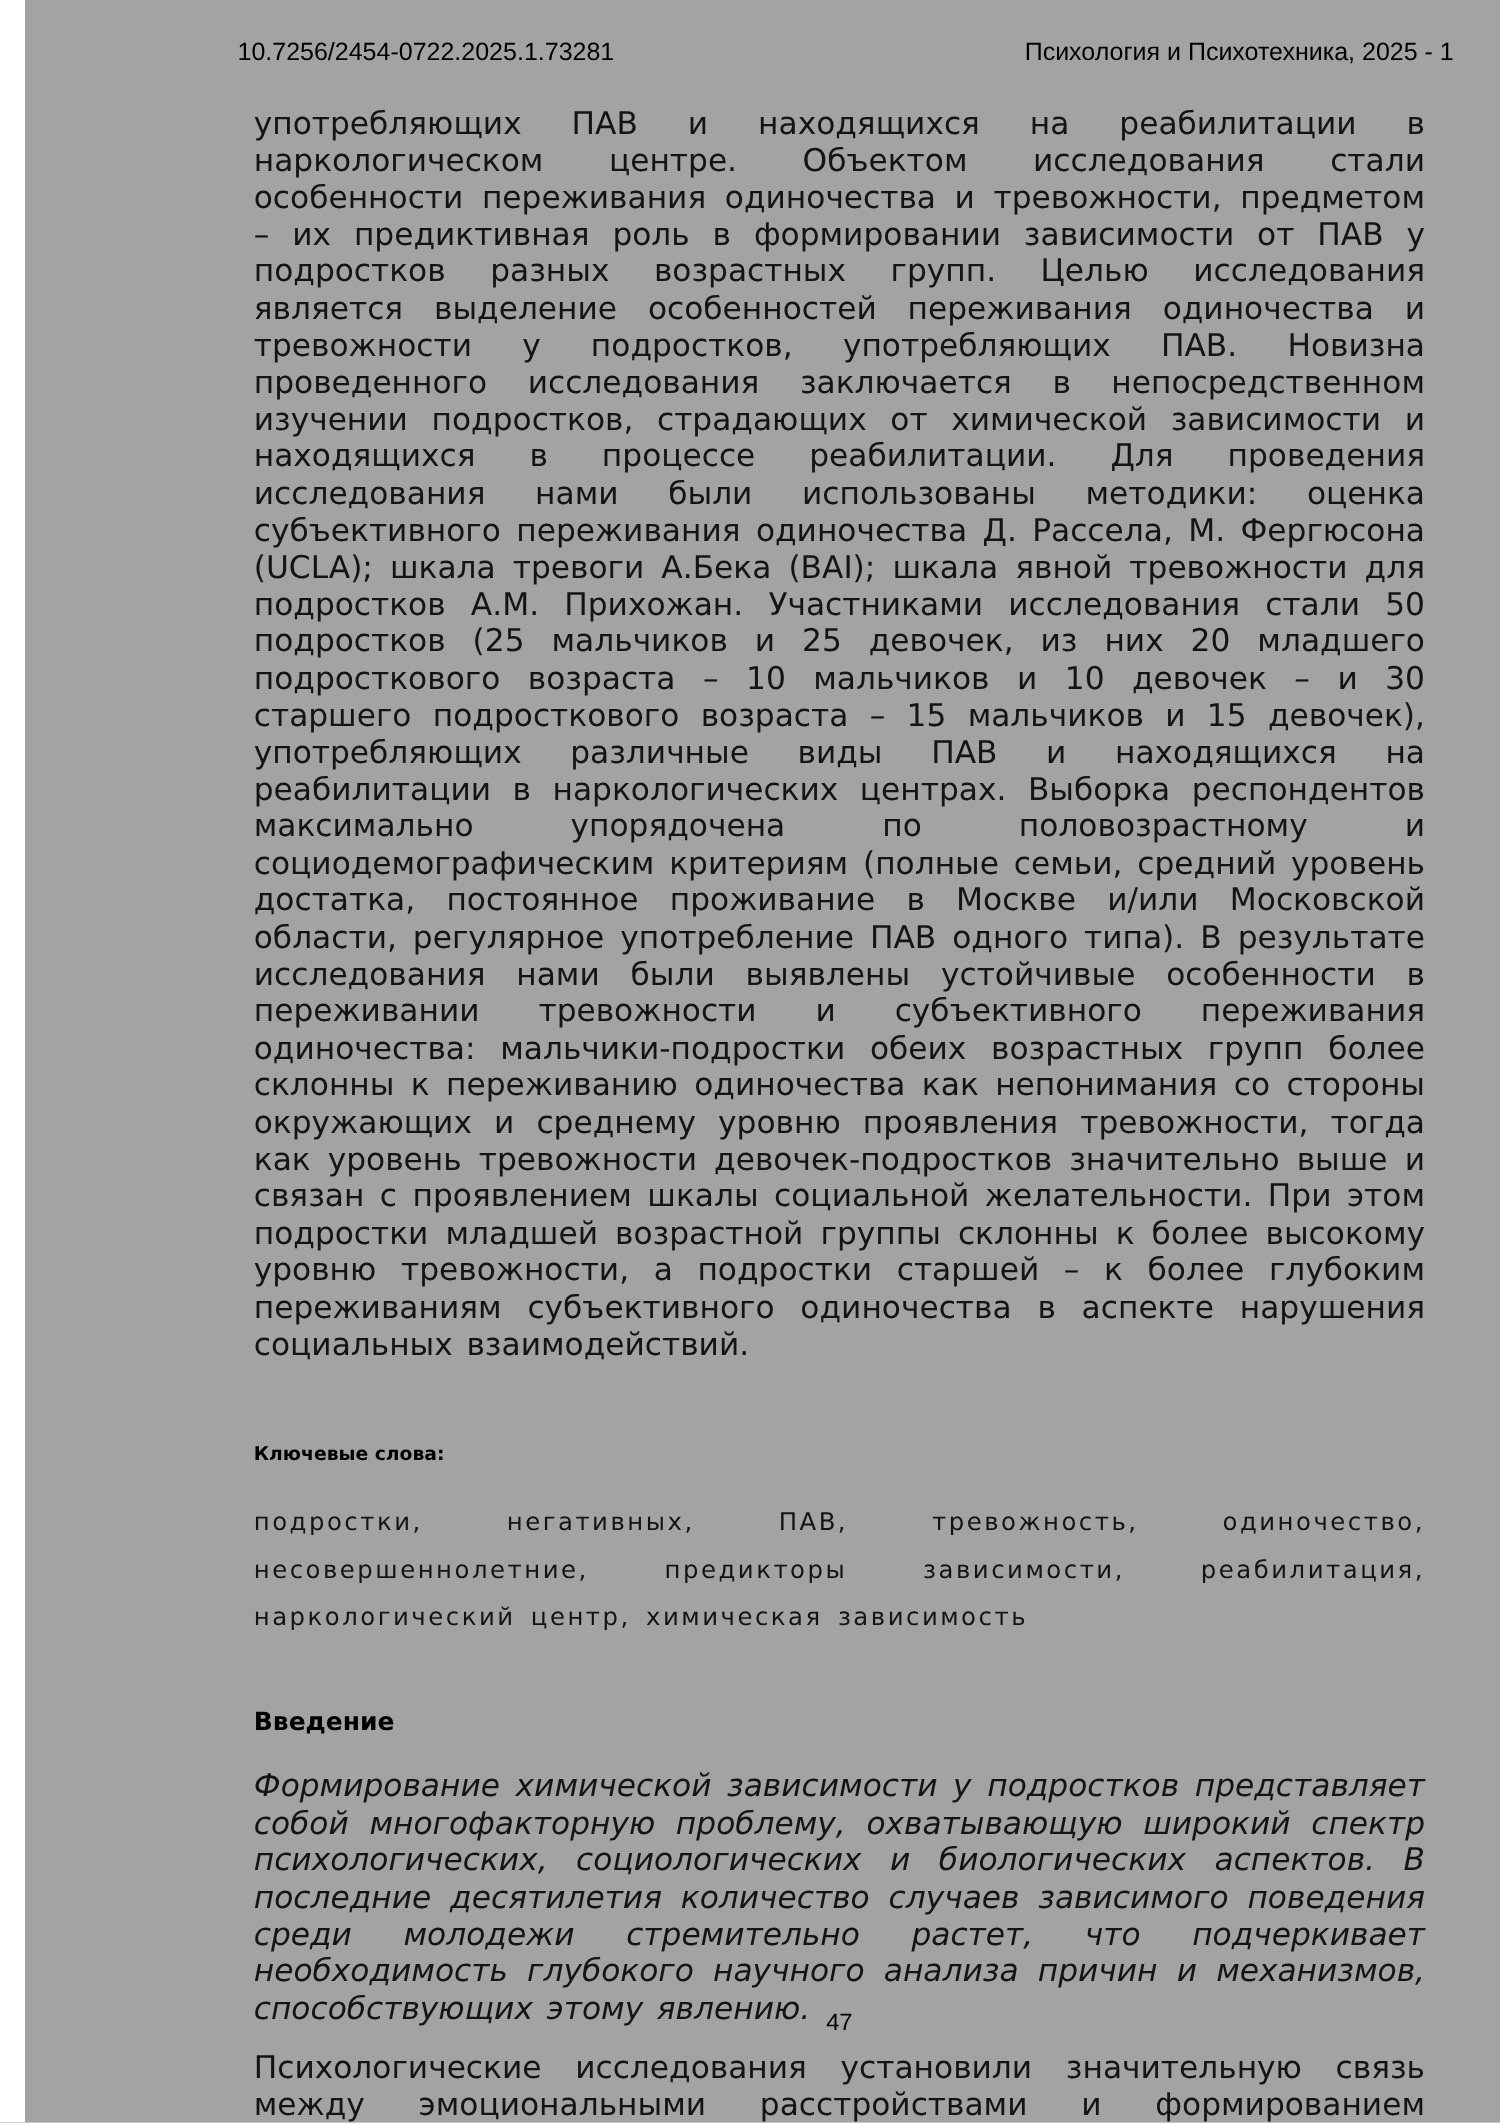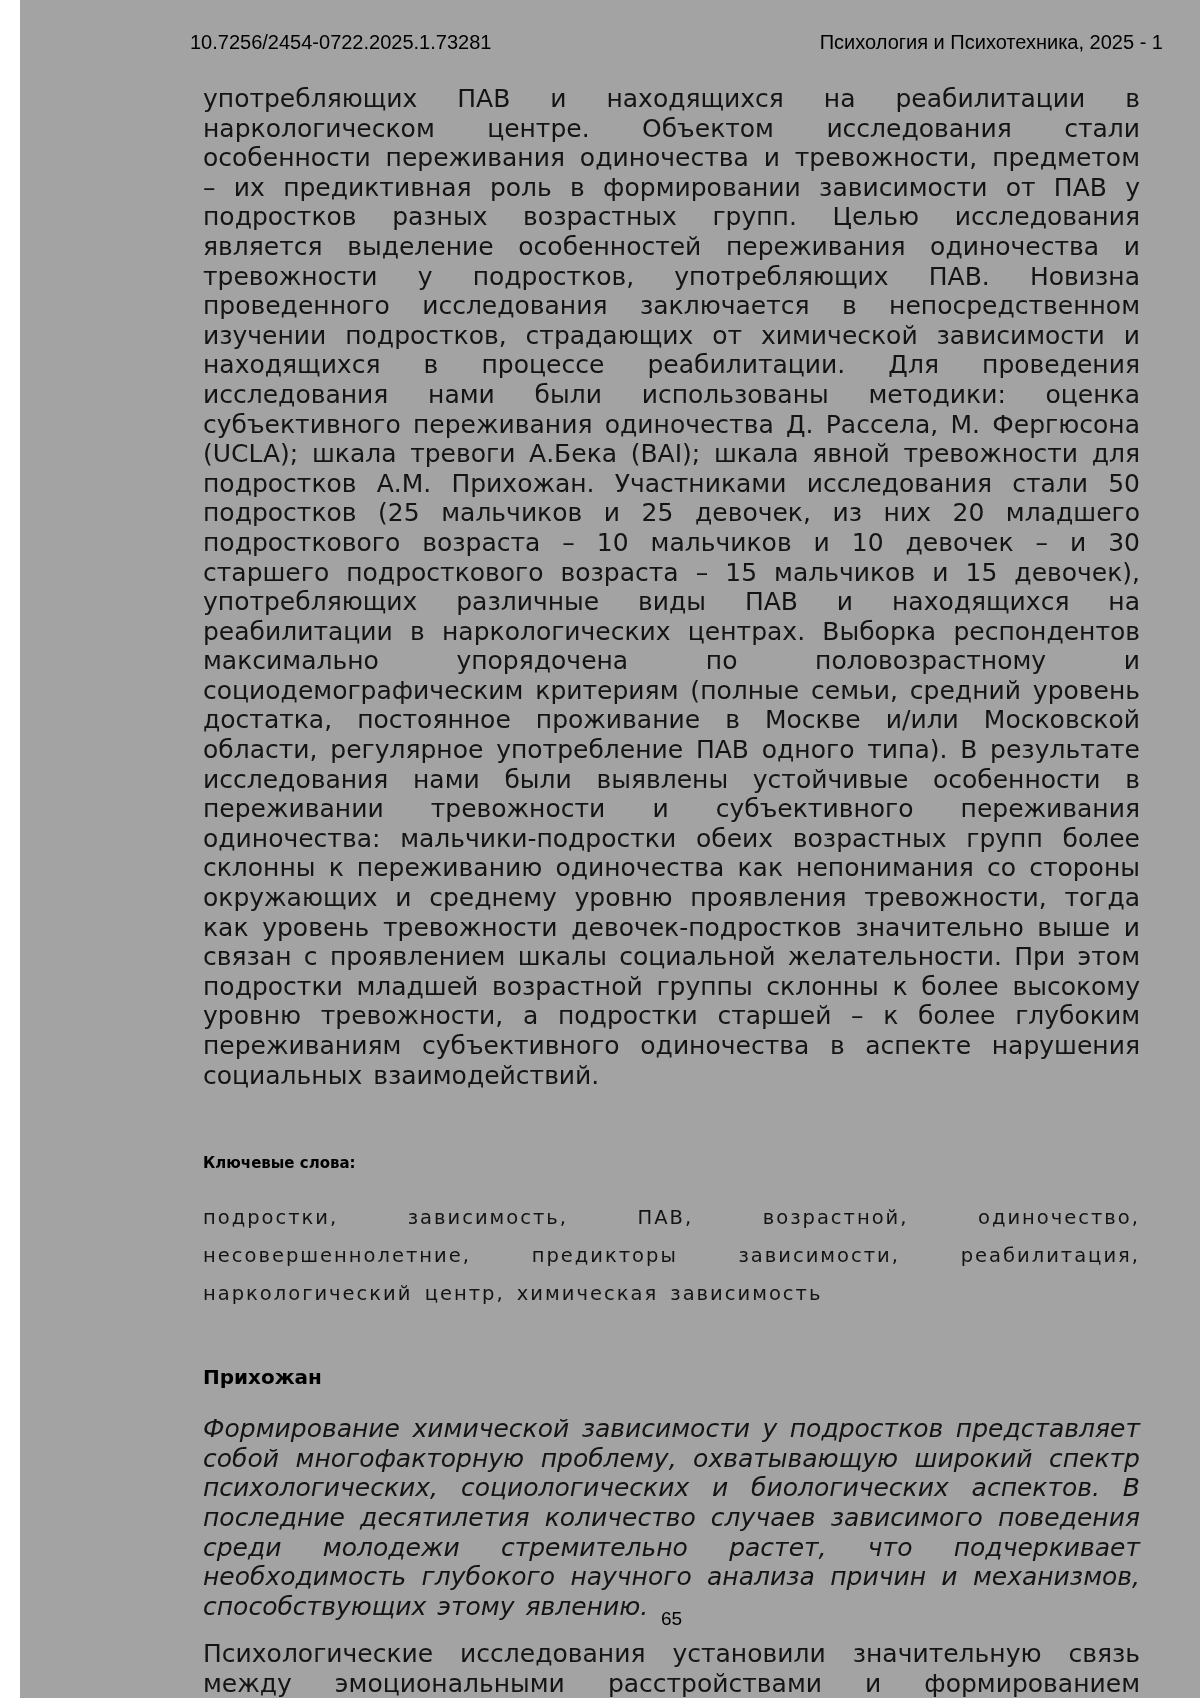--- a/index.html
+++ b/index.html
@@ -94,25 +94,25 @@
     <span>10.7256/2454-0722.2025.1.73281</span>
     <span>Психология и Психотехника, 2025 - 1</span>
   </div>
 
   <div class="content">
 
     <p class="para">употребляющих ПАВ и находящихся на реабилитации в наркологическом центре. Объектом исследования стали особенности переживания одиночества и тревожности, предметом – их предиктивная роль в формировании зависимости от ПАВ у подростков разных возрастных групп. Целью исследования является выделение особенностей переживания одиночества и тревожности у подростков, употребляющих ПАВ. Новизна проведенного исследования заключается в непосредственном изучении подростков, страдающих от химической зависимости и находящихся в процессе реабилитации. Для проведения исследования нами были использованы методики: оценка субъективного переживания одиночества Д. Рассела, М. Фергюсона (UCLA); шкала тревоги А.Бека (BAI); шкала явной тревожности для подростков А.М. Прихожан. Участниками исследования стали 50 подростков (25 мальчиков и 25 девочек, из них 20 младшего подросткового возраста – 10 мальчиков и 10 девочек – и 30 старшего подросткового возраста – 15 мальчиков и 15 девочек), употребляющих различные виды ПАВ и находящихся на реабилитации в наркологических центрах. Выборка респондентов максимально упорядочена по половозрастному и социодемографическим критериям (полные семьи, средний уровень достатка, постоянное проживание в Москве и/или Московской области, регулярное употребление ПАВ одного типа). В результате исследования нами были выявлены устойчивые особенности в переживании тревожности и субъективного переживания одиночества: мальчики-подростки обеих возрастных групп более склонны к переживанию одиночества как непонимания со стороны окружающих и среднему уровню проявления тревожности, тогда как уровень тревожности девочек-подростков значительно выше и связан с проявлением шкалы социальной желательности. При этом подростки младшей возрастной группы склонны к более высокому уровню тревожности, а подростки старшей – к более глубоким переживаниям субъективного одиночества в аспекте нарушения социальных взаимодействий.</p>
 
     <div class="kw-label">Ключевые слова:</div>
 
-    <p class="para kw-text">подростки, зависимость, ПАВ, возрастной, одиночество, несовершеннолетние, предикторы зависимости, реабилитация, наркологический центр, химическая зависимость</p>
+    <p class="para kw-text">подростки, негативных, ПАВ, тревожность, одиночество, несовершеннолетние, предикторы зависимости, реабилитация, наркологический центр, химическая зависимость</p>
 
-    <div class="section-heading">Прихожан</div>
+    <div class="section-heading">Введение</div>
 
     <p class="para para-intro-1">Формирование химической зависимости у подростков представляет собой многофакторную проблему, охватывающую широкий спектр психологических, социологических и биологических аспектов. В последние десятилетия количество случаев зависимого поведения среди молодежи стремительно растет, что подчеркивает необходимость глубокого научного анализа причин и механизмов, способствующих этому явлению.</p>
 
     <p class="para para-intro-2"><span>Психологические исследования установили значительную связь между эмоциональными расстройствами и формированием зависимостей. Например, Абдрахманова Э.В. и Стародубец О.Д. в своём исследовании подчеркивает, что подростки с высокой степенью выраженной депрессии и тревожности имеют увеличенный риск злоупотребления психоактивными веществами. Авторы отмечают, что низкая самооценка, чувство одиночества и отсутствие эмоциональной поддержки со стороны родителей могут привести к попыткам уйти от негативных эмоций через употребление наркотиков или алкоголя </span><a class="cite-link">[1, с. 23-24]</a><span>.</span></p>
 
   </div>
 
-  <div class="page-number">65</div>
+  <div class="page-number">47</div>
 
 </div>
 
 </body></html>

